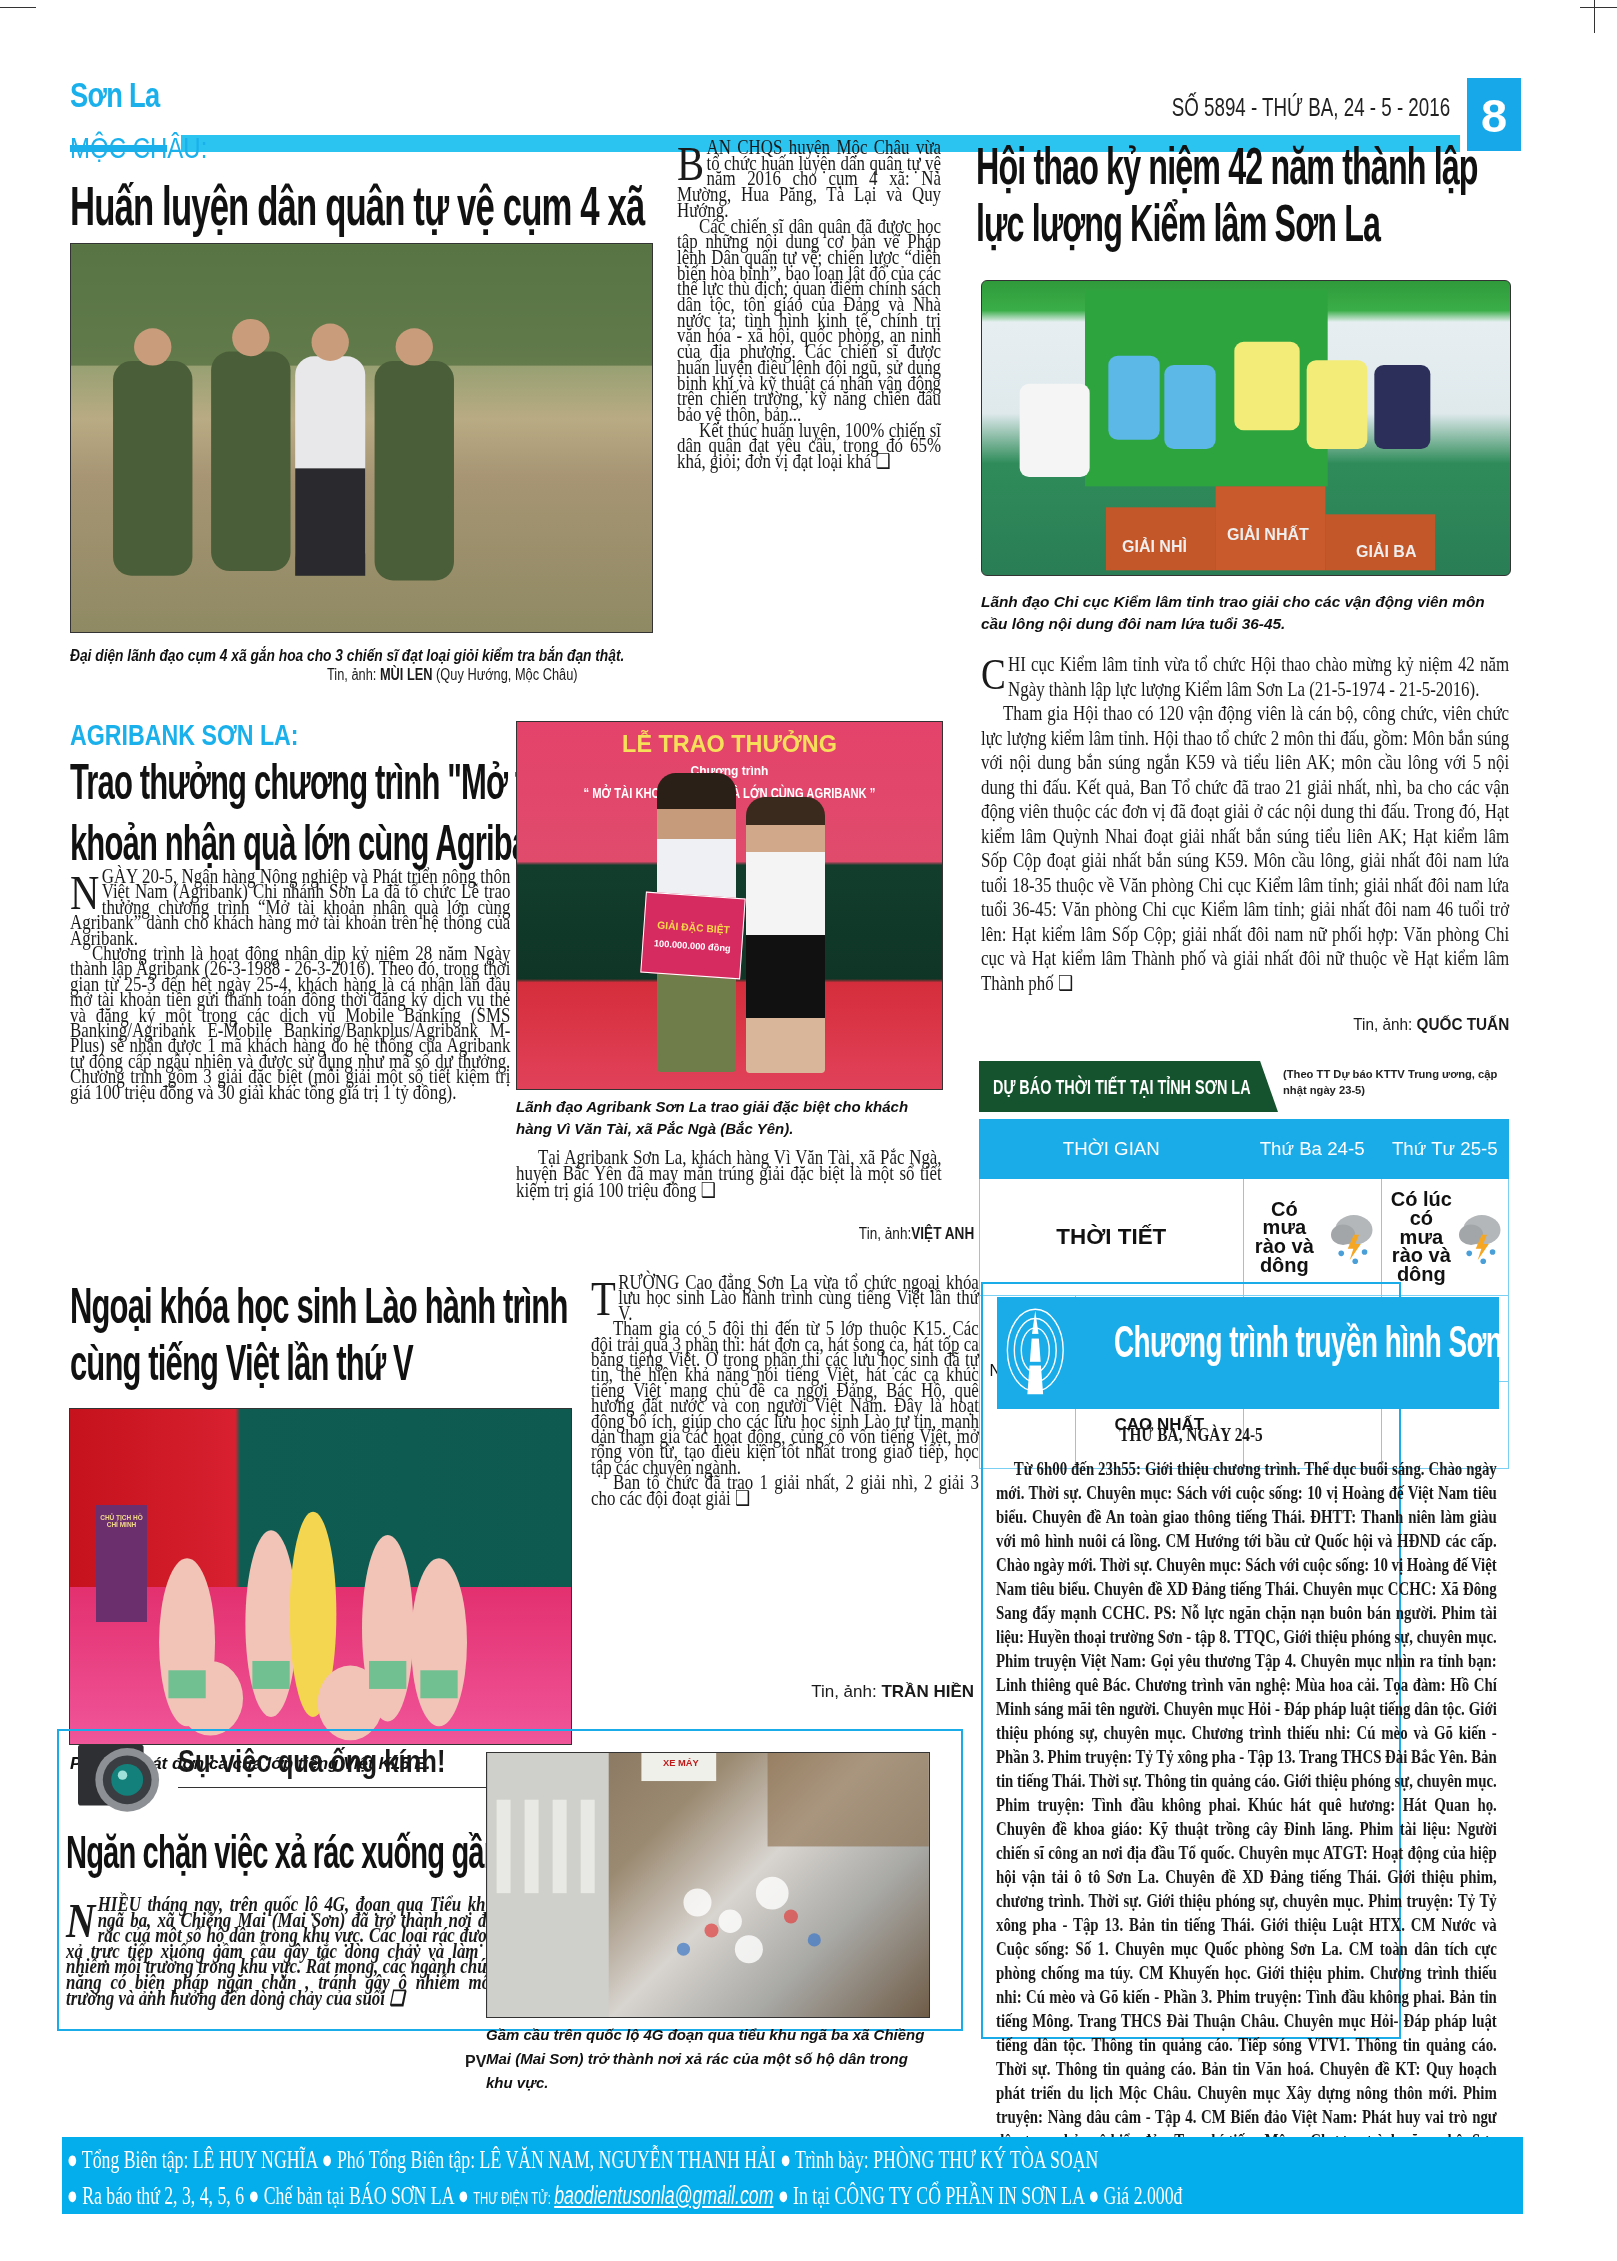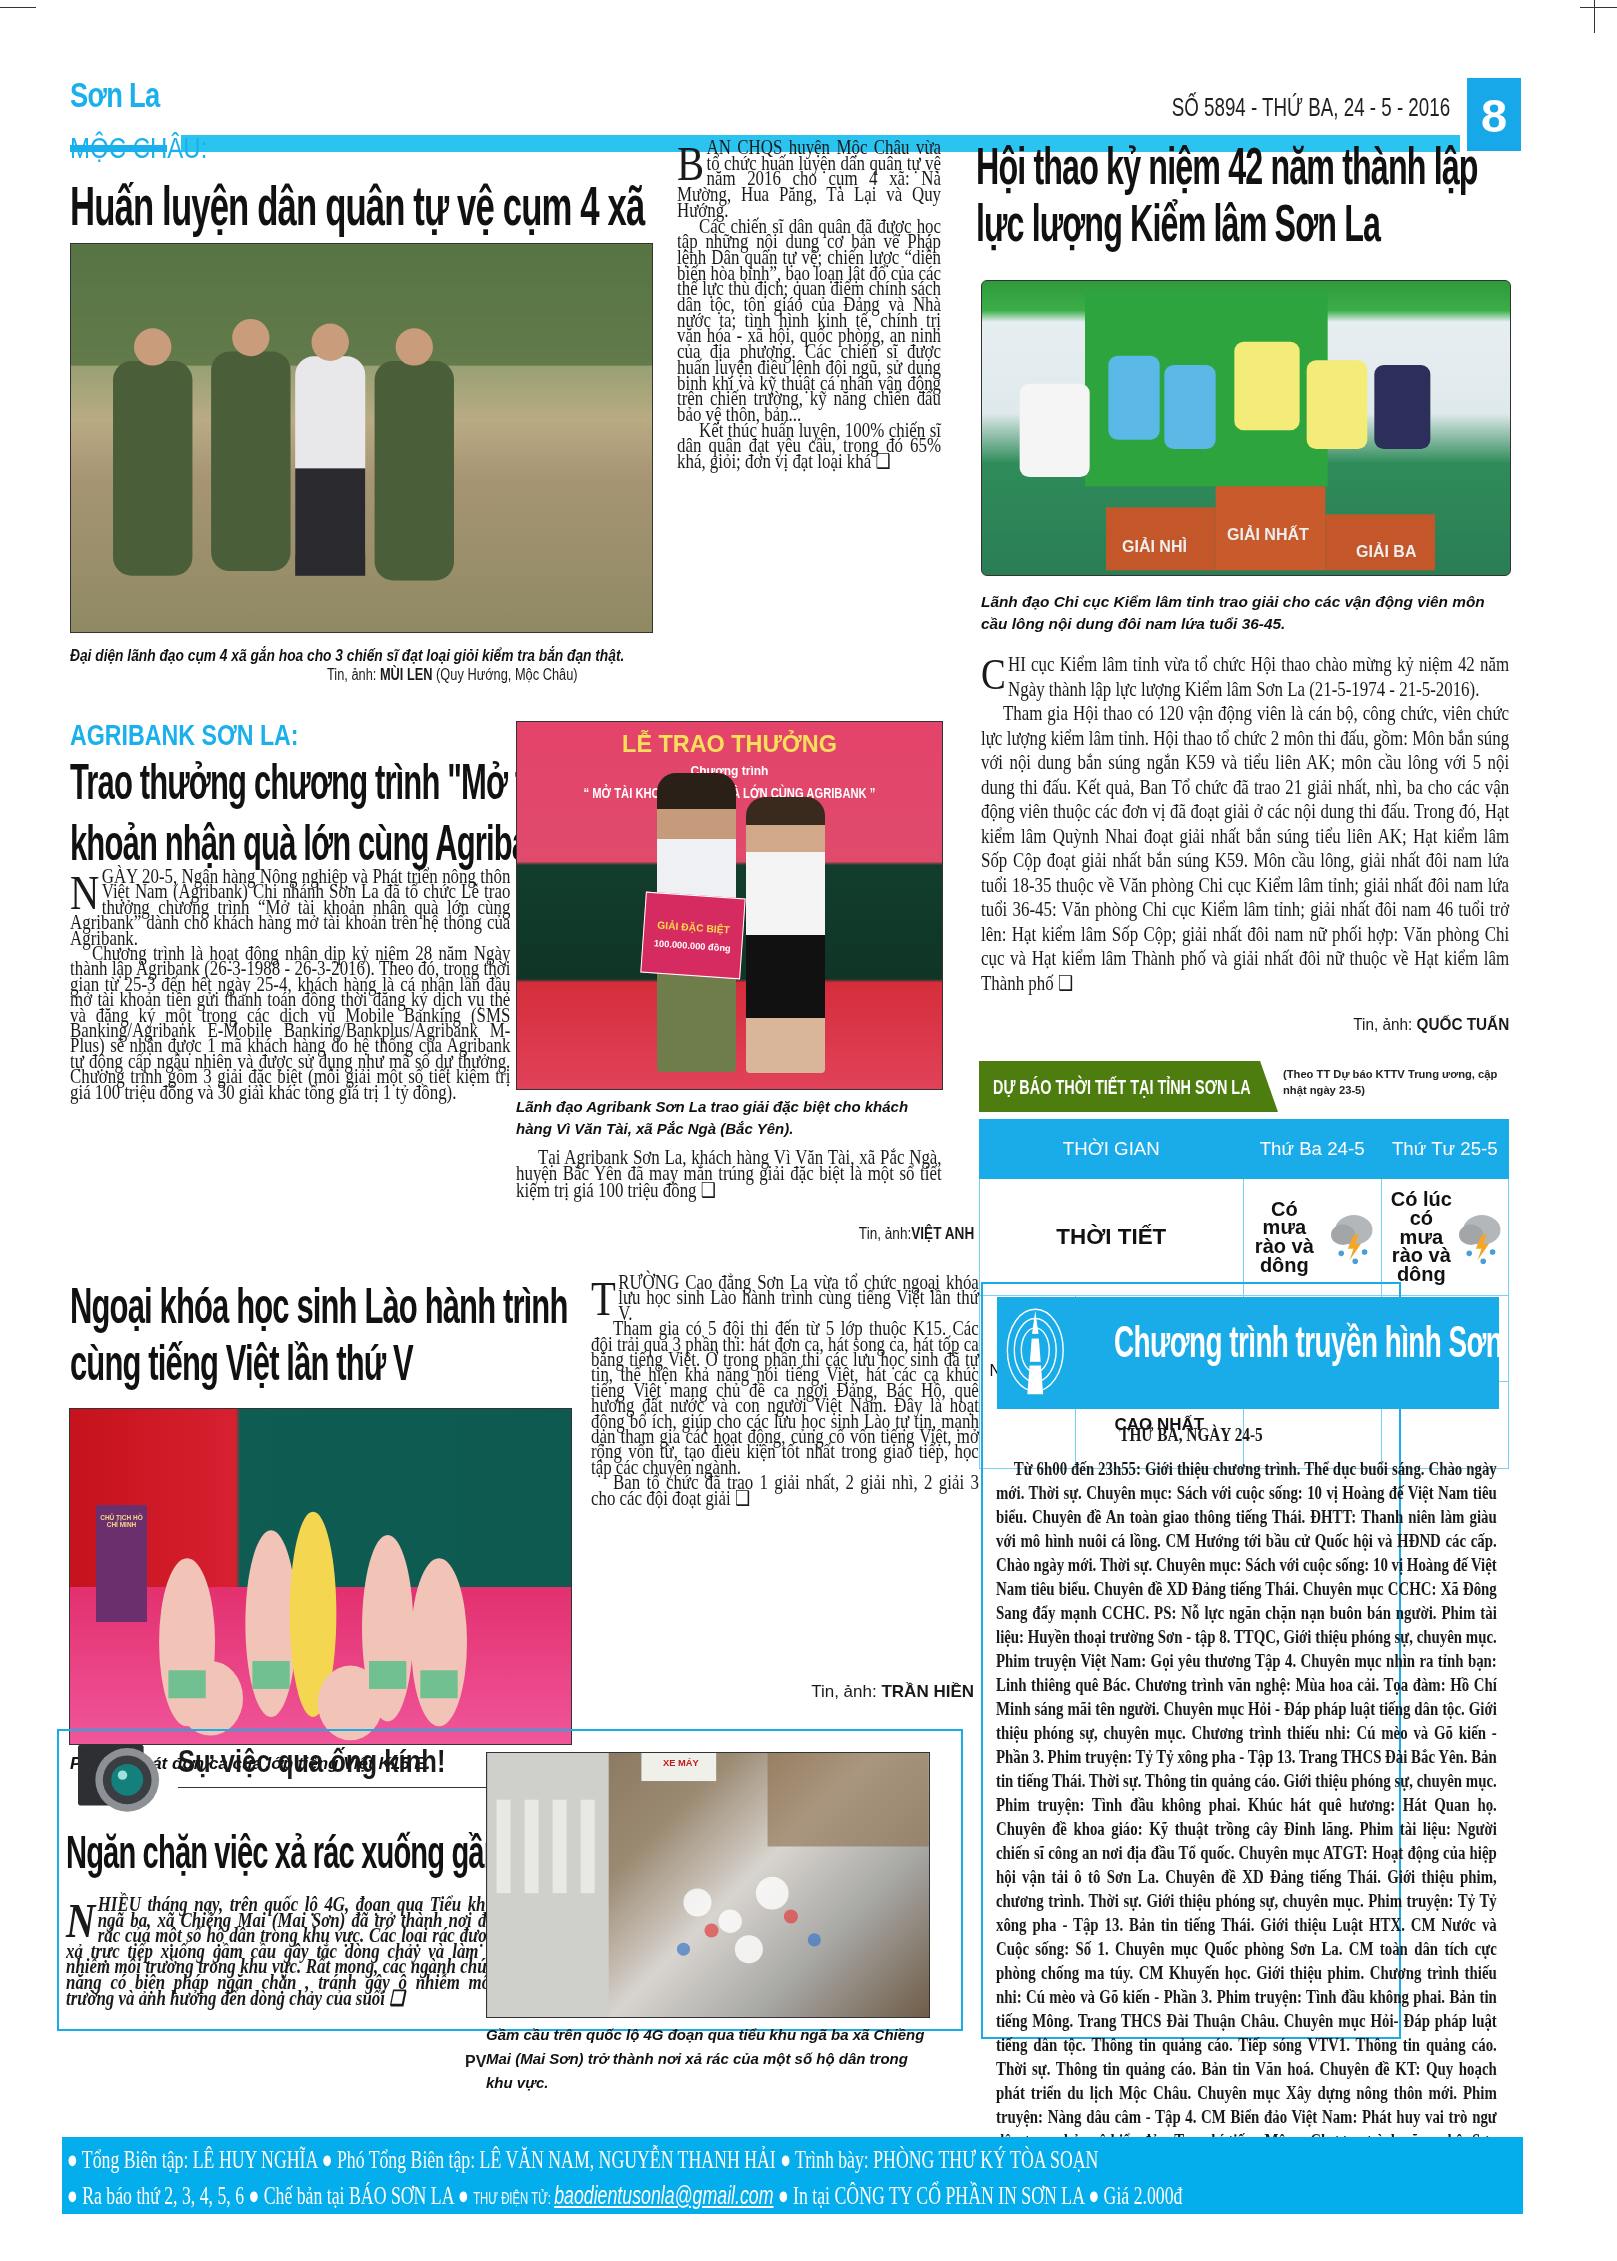--- a/index.html
+++ b/index.html
@@ -18,21 +18,21 @@
   .body p{margin:0;text-indent:1.3em;}
   .body p.first{text-indent:0;}
   .dropcap{float:left;font-size:2.4em;line-height:0.85;margin:0.06em 0.06em 0 0;}
   .narrow{transform:scaleX(0.82);transform-origin:left top;}
   .caption{font-family:"Liberation Sans",sans-serif;font-style:italic;font-weight:bold;color:#111;}
   .credit{font-family:"Liberation Sans",sans-serif;}
   .credit b{font-weight:bold;}
   .photo{position:absolute;overflow:hidden;border:0.9px solid #333;}
   
   .wx{left:979px;top:1061px;width:530px;}
-  .wx-title{position:absolute;left:0;top:0;width:299px;height:51px;background:#4d7c0f;clip-path:polygon(0 0,94% 0,100% 100%,0 100%);color:#fff;font-family:"Liberation Sans",sans-serif;font-weight:bold;font-size:20.6px;line-height:51px;padding-left:14px;box-sizing:border-box;white-space:nowrap;}
+  .wx-title{position:absolute;left:0;top:0;width:299px;height:51px;background:#14532d;clip-path:polygon(0 0,94% 0,100% 100%,0 100%);color:#fff;font-family:"Liberation Sans",sans-serif;font-weight:bold;font-size:20.6px;line-height:51px;padding-left:14px;box-sizing:border-box;white-space:nowrap;}
   .wx-src{position:absolute;left:304px;top:4.7px;width:224px;font-family:"Liberation Sans",sans-serif;font-weight:bold;font-size:11.2px;color:#222;line-height:16px;}
   table.wx-table{position:absolute;left:0;top:58px;width:530px;border-collapse:collapse;font-family:"Liberation Sans",sans-serif;}
   .wx-table td{border:0.9px solid #79d0f2;text-align:center;color:#111;}
   .wx-table tr.hdr td{background:#1aabe9;color:#fff;font-size:18.7px;height:56px;border-color:#1aabe9;}
   .wx-table .big{font-weight:bold;font-size:22.4px;}
   .wx-table .desc{font-size:20px;line-height:18.7px;font-weight:bold;}
   .wx-table .num{font-weight:bold;font-size:18.7px;height:75px;vertical-align:top;padding-top:9.3px;}
   
   .tv{left:981px;top:1282px;width:420px;height:757px;border:2.3px solid #1aabe9;box-sizing:border-box;padding-left:48px;}
   .tv-banner{position:absolute;left:14px;top:13px;width:502px;height:112px;background:#1aabe9;}

